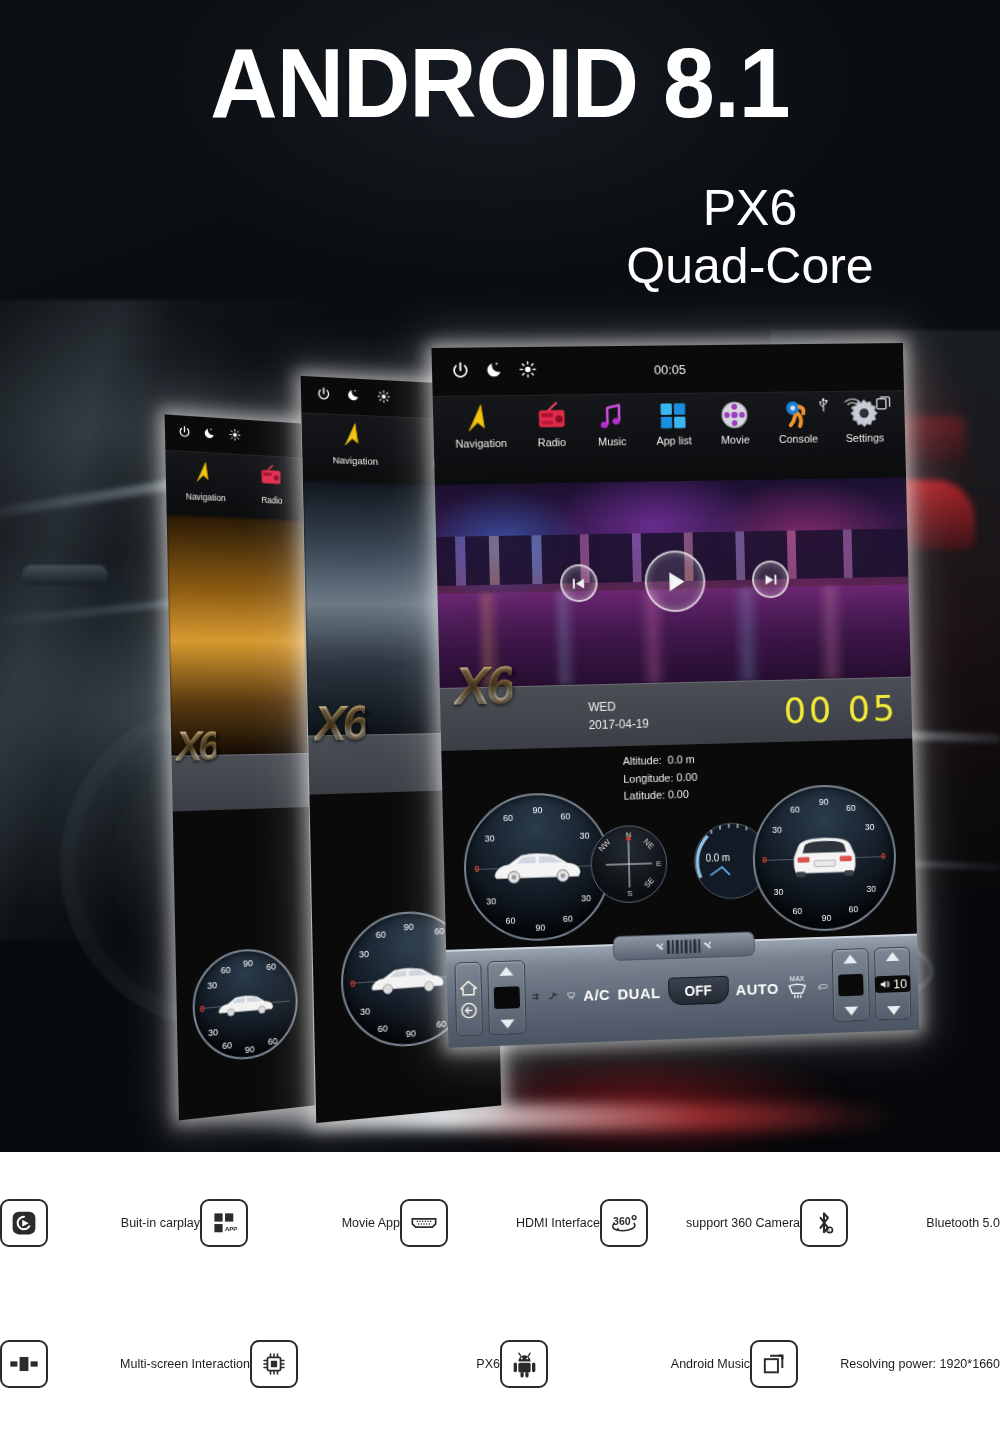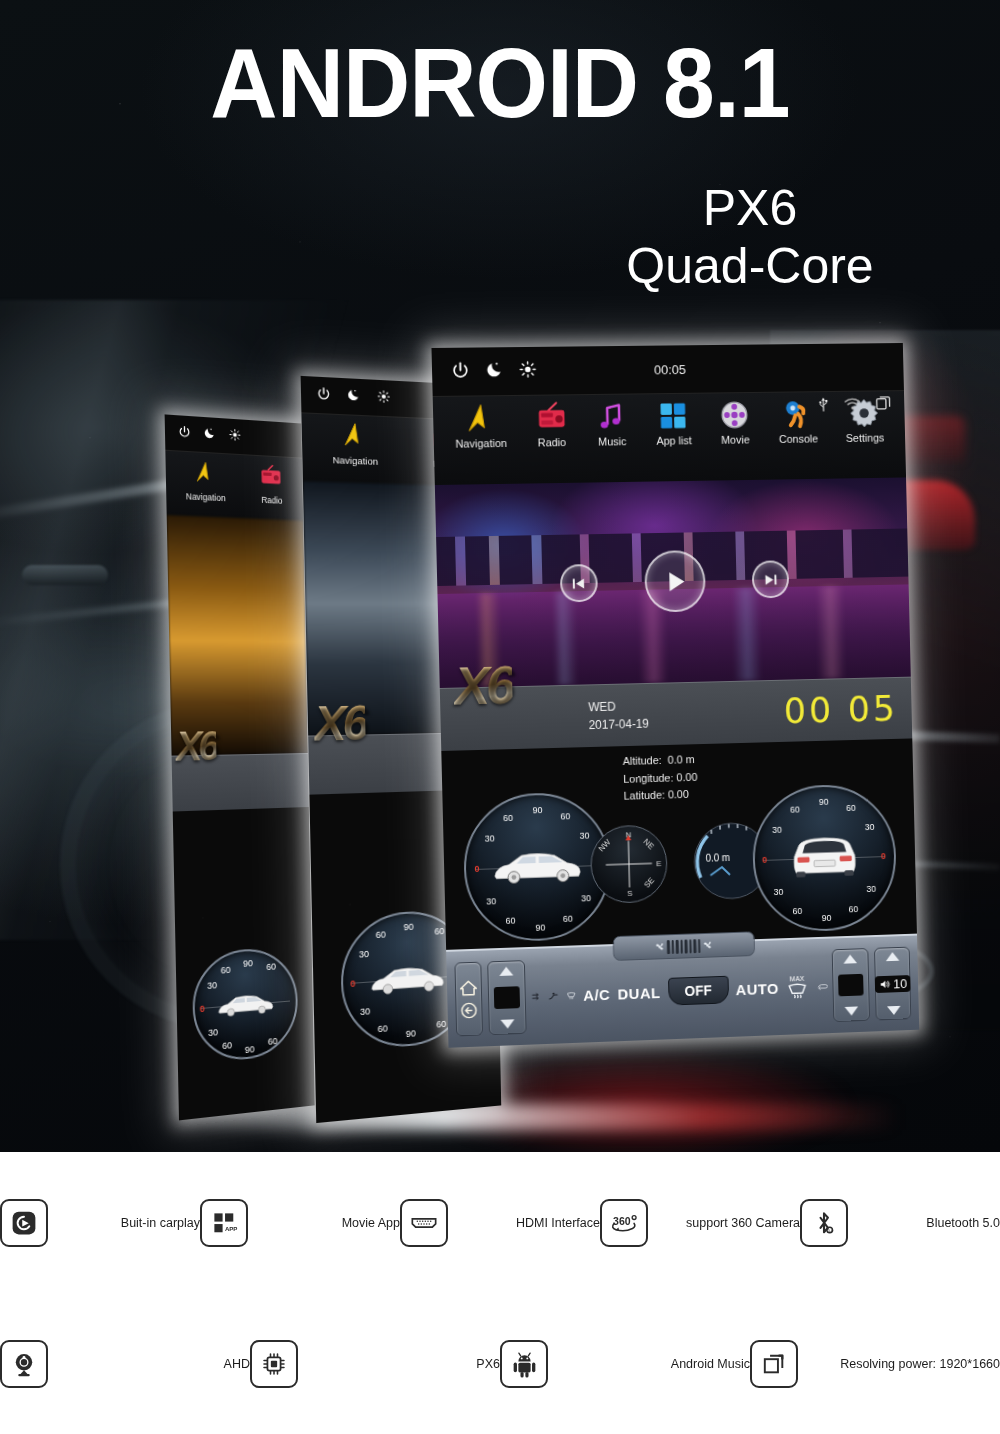--- a/index.html
+++ b/index.html
@@ -816,33 +816,31 @@
           <path d="M9 10 L17.5 21.5 L13 26.5 V5 L17.5 10 L9 21.5" fill="none" stroke="#2b2b2b" stroke-width="2.4" stroke-linejoin="round" stroke-linecap="round"></path>
           <circle cx="19.5" cy="24" r="3.2" fill="none" stroke="#2b2b2b" stroke-width="1.6"></circle>
           <text x="17.6" y="26" font-family="Liberation Sans, sans-serif" font-size="4.4" fill="#2b2b2b">5.0</text>
         </svg>
       </div>
       <div class="flabel">Bluetooth 5.0</div>
     </div>
   </div>
 
   <div class="frow">
-
     <div class="fcell">
       <div class="fbox">
-        <svg width="28" height="28" viewBox="0 0 32 32">
-          <circle cx="16" cy="14" r="9.4" fill="#2b2b2b"></circle>
-          <circle cx="16" cy="14" r="4.4" fill="none" stroke="#fff" stroke-width="1.5"></circle>
-          <circle cx="16" cy="8.6" r="1.7" fill="#fff"></circle>
-          <path d="M16 23 L11 28.6 h10 Z" fill="#2b2b2b"></path>
-          <rect x="9.5" y="27.4" width="13" height="2.6" rx="1.2" fill="#2b2b2b"></rect>
+        <svg width="30" height="24" viewBox="0 0 34 24">
+          <rect x="12" y="4" width="10" height="16" fill="#2b2b2b"></rect>
+          <rect x="1.5" y="9" width="8" height="6" fill="#2b2b2b"></rect>
+          <rect x="24.5" y="9" width="8" height="6" fill="#2b2b2b"></rect>
         </svg>
       </div>
-      <div class="flabel">AHD</div>
-    </div>
+      <div class="flabel">Multi-screen Interaction</div>
+    </div>
+
 
     <div class="fcell">
       <div class="fbox">
         <svg width="28" height="28" viewBox="0 0 32 32">
           <rect x="8.5" y="8.5" width="15" height="15" rx="2" fill="none" stroke="#2b2b2b" stroke-width="2"></rect>
           <rect x="12.4" y="12.4" width="7.2" height="7.2" rx="1" fill="#2b2b2b"></rect>
           <g stroke="#2b2b2b" stroke-width="1.8" stroke-linecap="round">
             <path d="M12 4.6v3.6M16 4.6v3.6M20 4.6v3.6M12 23.8v3.6M16 23.8v3.6M20 23.8v3.6M4.6 12h3.6M4.6 16h3.6M4.6 20h3.6M23.8 12h3.6M23.8 16h3.6M23.8 20h3.6"></path>
           </g>
         </svg>

